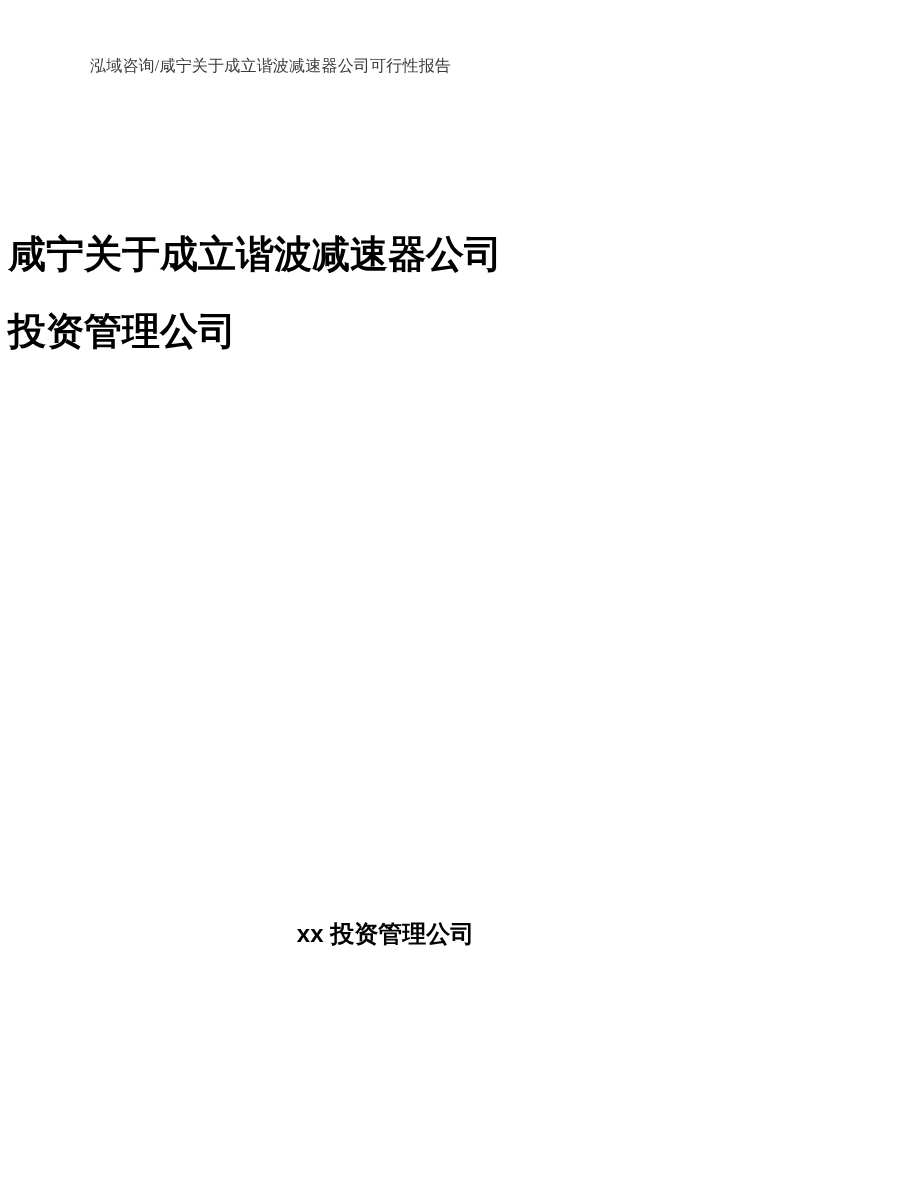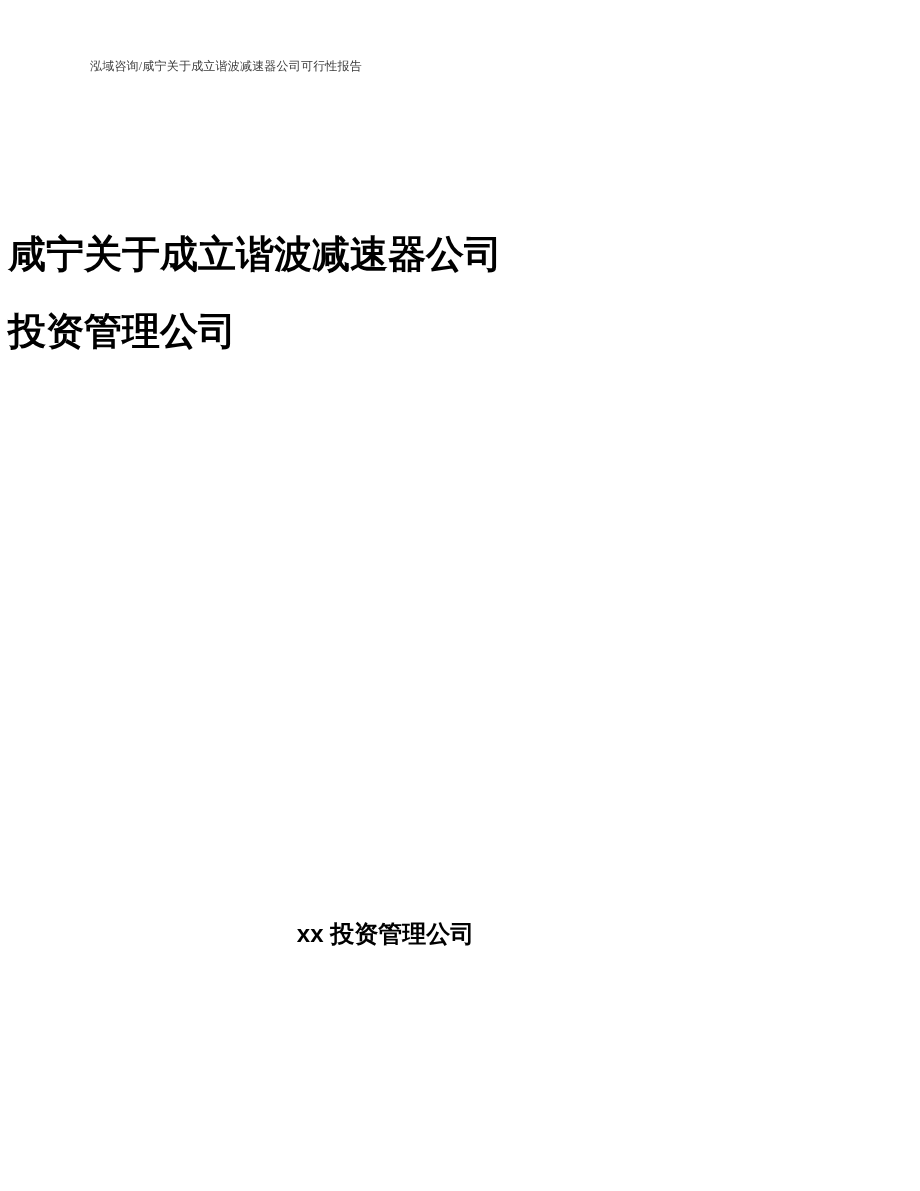--- a/index.html
+++ b/index.html
@@ -14,21 +14,21 @@
     background: #ffffff;
     overflow: hidden;
     font-family: "Liberation Sans", "DejaVu Sans", sans-serif;
   }
   .doc-header {
     position: absolute;
     left: 90px;
     top: 55px;
     width: 740px;
     font-family: "Liberation Serif", "DejaVu Serif", serif;
-    font-size: 12px;
+    font-size: 16px;
     line-height: 22px;
     color: #3a3a3a;
     letter-spacing: 0.2px;
     white-space: nowrap;
   }
   .title-line {
     position: absolute;
     left: 0;
     width: 920px;
     margin: 8px;

